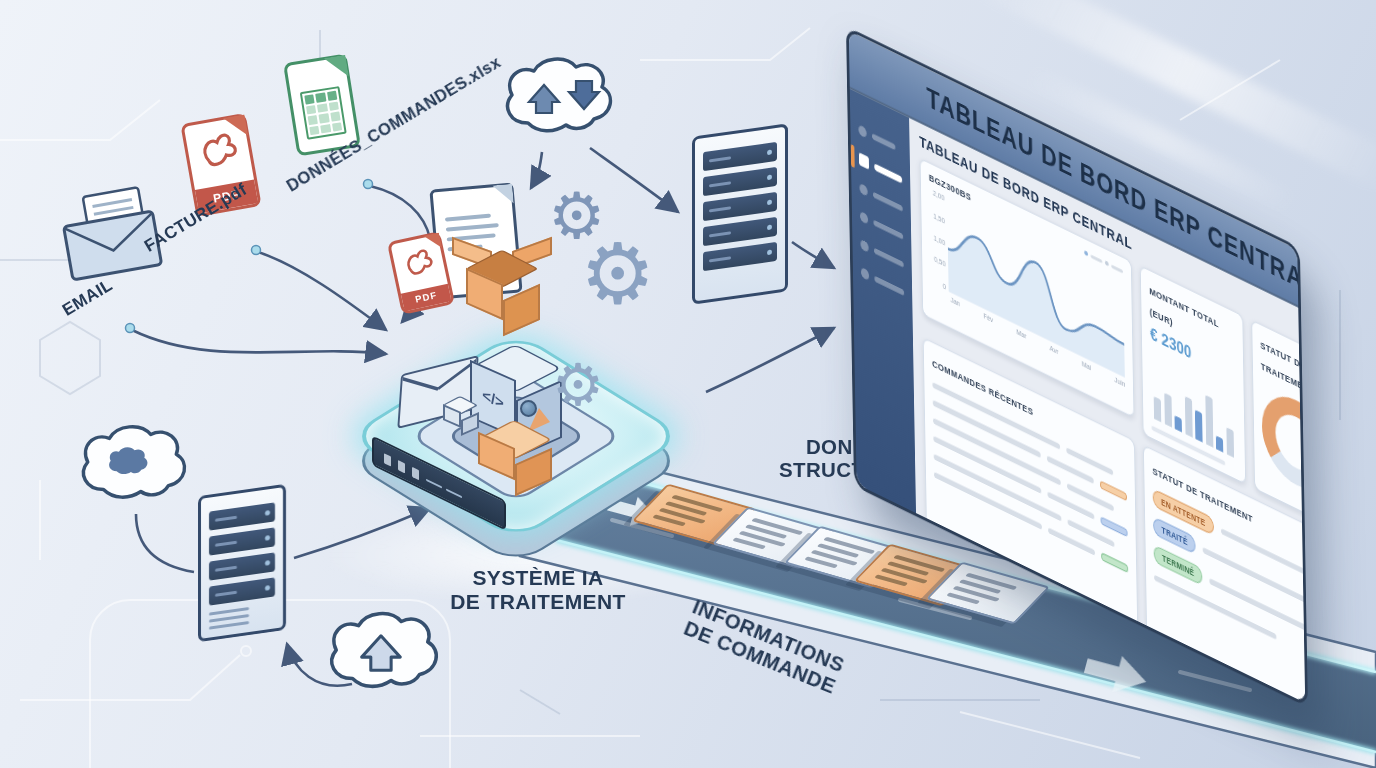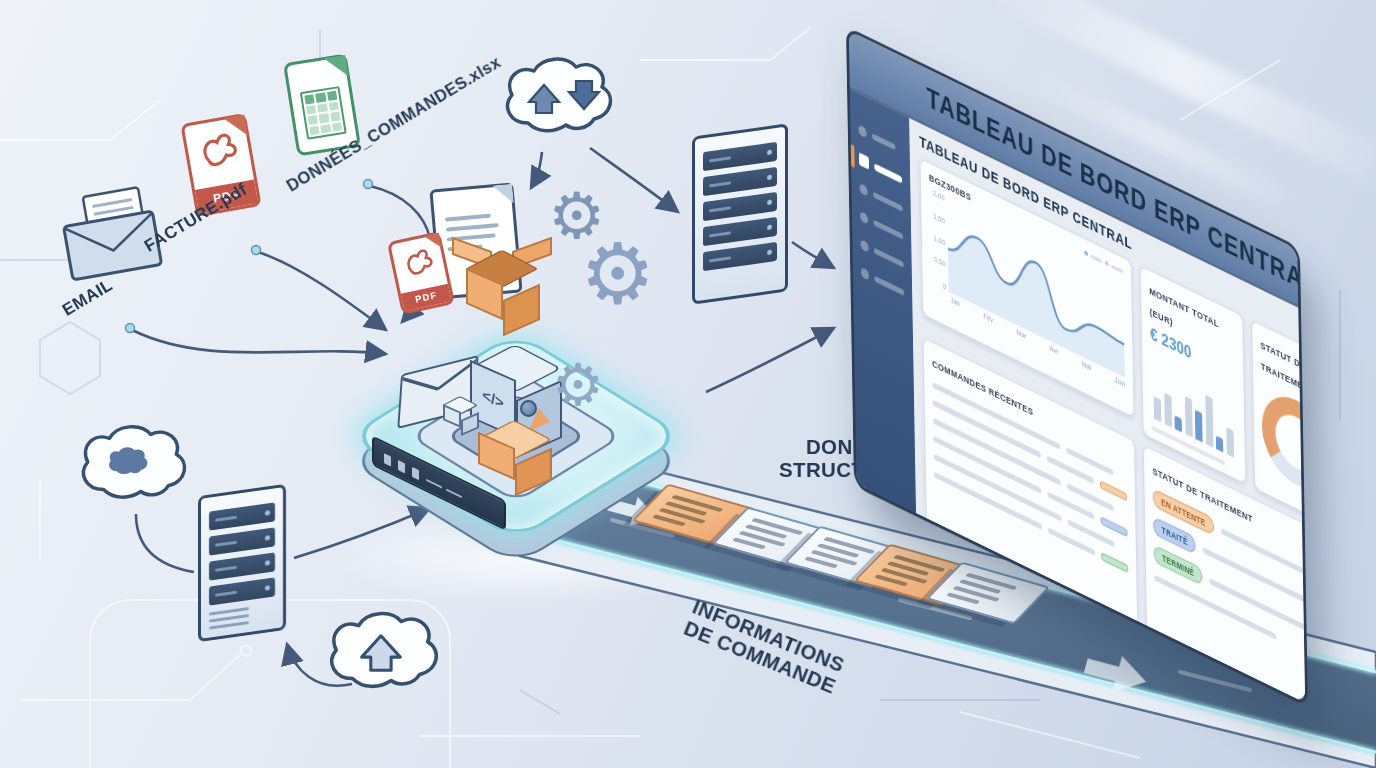--- a/index.html
+++ b/index.html
@@ -384,20 +384,24 @@
         <i></i>
         <i></i>
         <i></i>
       </div>
   </div>
   <svg class="cloud-svg" style="left:322px;top:604px" width="122" height="92" viewBox="0 0 120 88">
     <path d="M30,72 C12,72 4,56 14,44 C6,28 20,14 36,20 C44,6 68,4 78,16 C94,8 110,22 104,36 C118,44 114,64 96,68 C90,78 76,80 68,74 C56,82 40,82 30,72 Z" fill="#fdfeff" stroke="#36506f" stroke-width="3.5" stroke-linejoin="round"></path>
     <path d="M48,64 v-13 h-9 l19,-21 19,21 h-9 v13 z" fill="#cdd9ea" stroke="#36506f" stroke-width="3" stroke-linejoin="round"></path>
   </svg>
 
+  <div class="dlabel" style="left:438px;top:566px;width:200px;font-size:21px">
+    <div>SYSTÈME IA</div>
+    <div>DE TRAITEMENT</div>
+  </div>
   <div class="dlabel" style="left:768px;top:436px;width:180px;font-size:20.5px">
     <div>DONNÉES</div>
     <div>STRUCTURÉES</div>
   </div>
   <div class="dlabel" style="left:664px;top:624px;width:200px;font-size:20.5px;transform:rotate(22deg)">
     <div>INFORMATIONS</div>
     <div>DE COMMANDE</div>
   </div>
 
   <div class="dash">

